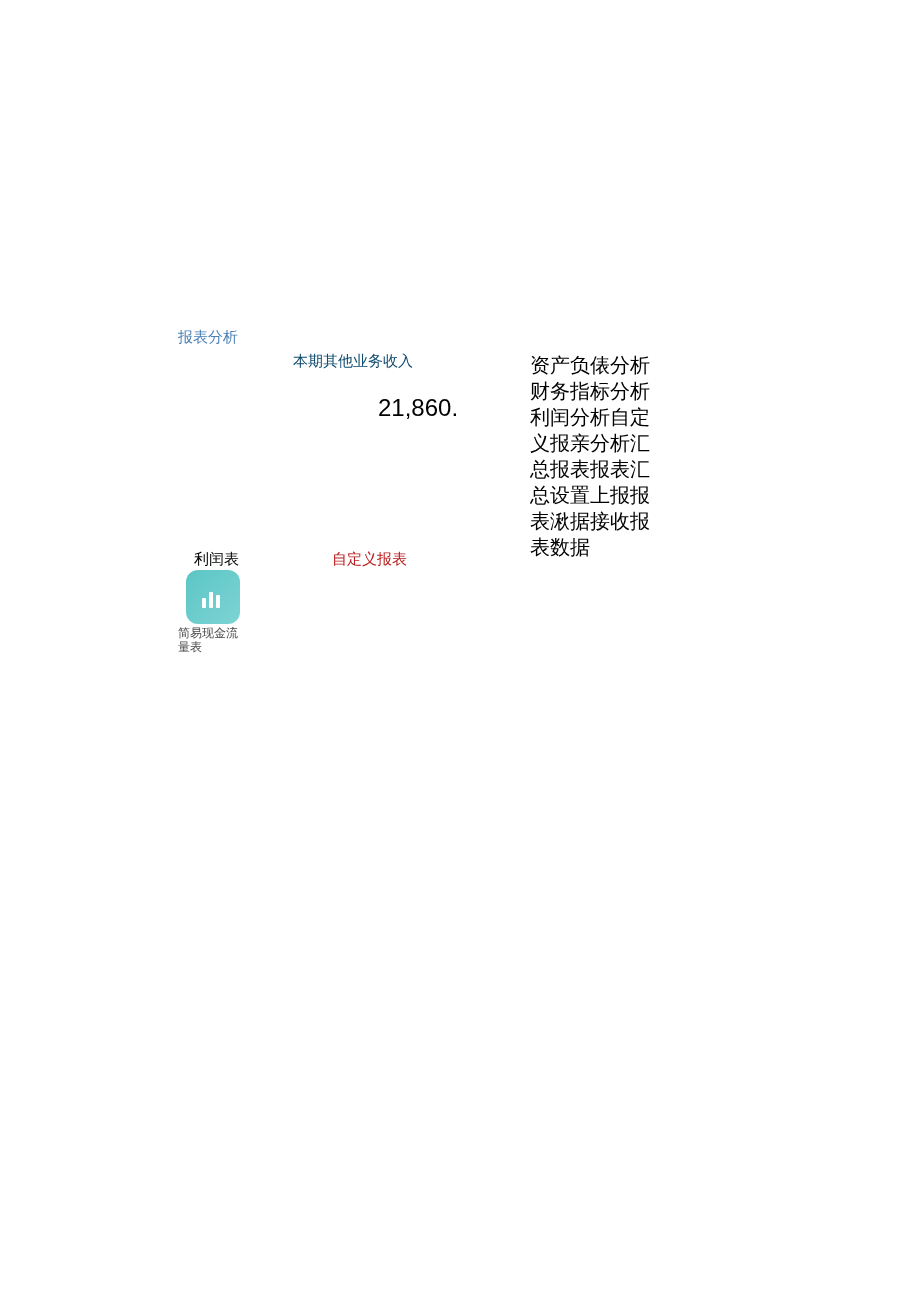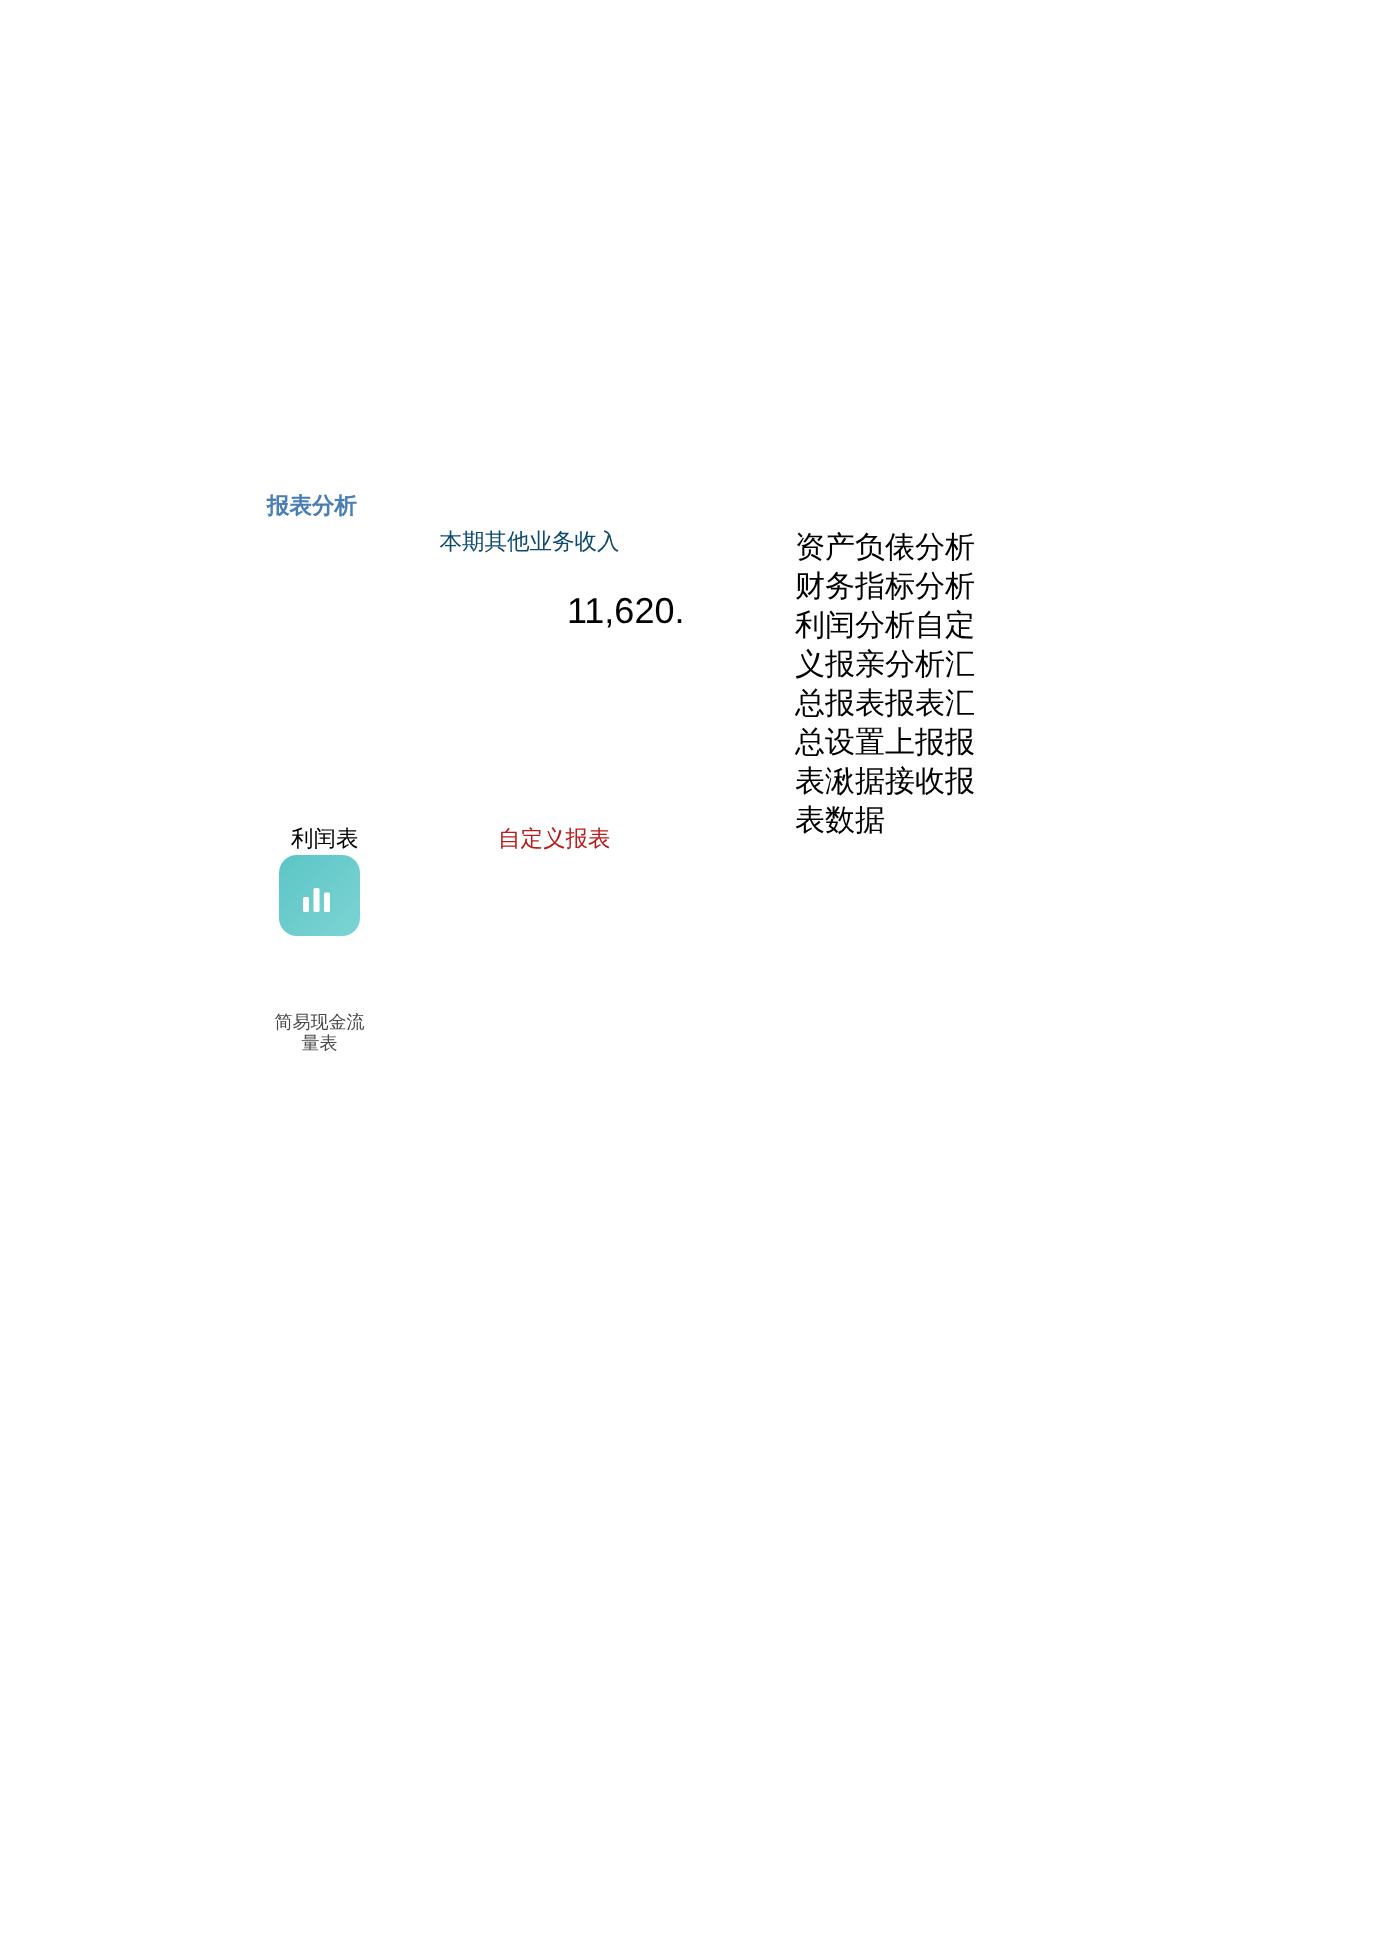--- a/index.html
+++ b/index.html
@@ -13,21 +13,21 @@
       background: #ffffff;
       font-family: "Microsoft YaHei", "PingFang SC", sans-serif;
       position: relative;
     }
     .section-title {
       position: absolute;
       left: 178px;
       top: 328px;
       color: #4a7fb5;
       font-size: 15px;
-      font-weight: 700;
+      font-weight: 400;
     }
     .metric-label {
       position: absolute;
       left: 293px;
       top: 352px;
       color: #0c4a6e;
       font-size: 15px;
       font-weight: 400;
       font-family: Liberation Serif, serif;
     }
@@ -81,33 +81,31 @@
       width: 30px;
       height: 30px;
     }
     .card-caption {
       position: absolute;
       left: 178px;
       top: 626px;
       width: 70px;
       color: #4a4a4a;
       font-size: 12px;
-      text-align: center;
       line-height: 14px;
-      margin-top: 48px;
     }
   </style>
 </head>
 <body>
 
 <div class="section-title">报表分析</div>
 
 <div class="metric-label">本期其他业务收入</div>
 
-<div class="metric-value">11,620.</div>
+<div class="metric-value">21,860.</div>
 
 <div class="sidebar-text">资产负俵分析财务指标分析利闰分析自定义报亲分析汇总报表报表汇总设置上报报表湫据接收报表数据</div>
 
 <div class="card-label-1">利闰表</div>
 
 <div class="card-label-2">自定义报表</div>
 
 <div class="card-icon">
   <svg viewBox="0 0 30 30">
     <rect x="4" y="16" width="4" height="10" fill="#ffffff" rx="1"></rect>

